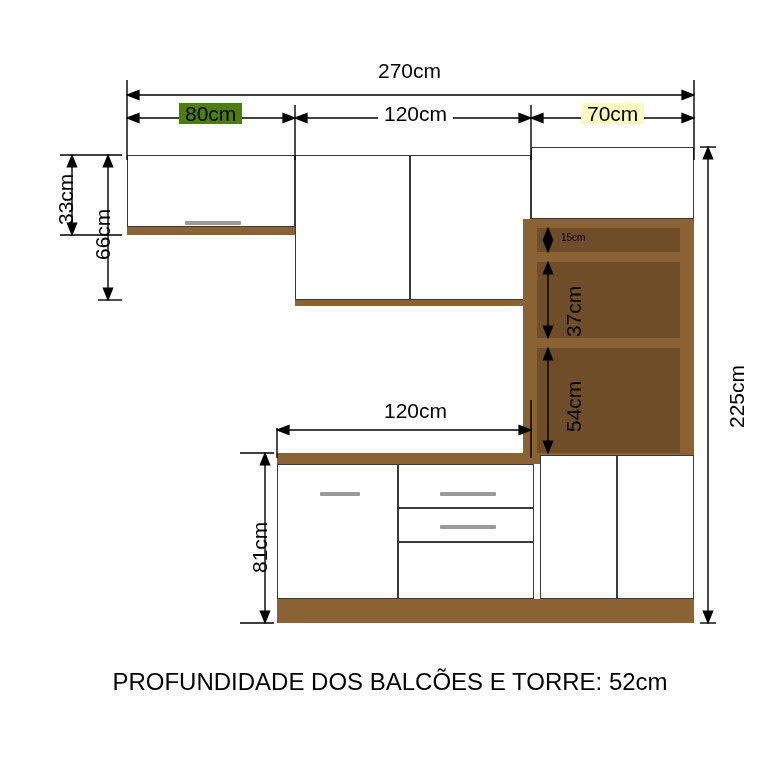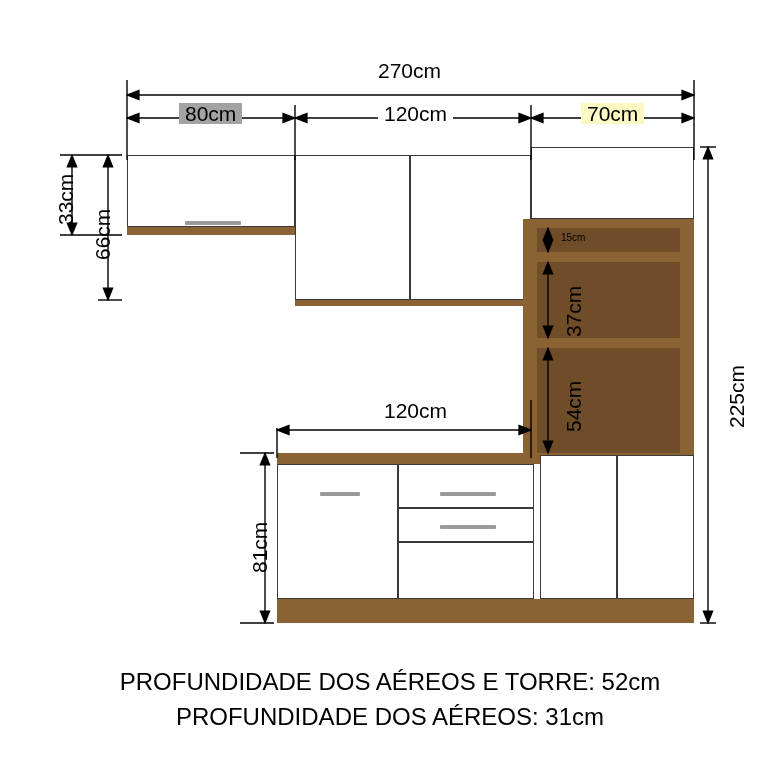--- a/index.html
+++ b/index.html
@@ -140,32 +140,31 @@
       <line x1="277" y1="430" x2="531" y2="430" marker-start="url(#ahs)" marker-end="url(#ah)"></line>
 
       <line x1="240" y1="453" x2="274" y2="453"></line>
       <line x1="240" y1="623" x2="274" y2="623"></line>
       <line x1="265" y1="453" x2="265" y2="623" marker-start="url(#ahs)" marker-end="url(#ah)"></line>
     </g>
   </svg>
 
   <div class="lbl" style="left:378px;top:60px;">270cm</div>
 
-  <div class="lbl" style="left:179px;top:103px;background:#a3a3a3;padding:0 6px;">80cm</div>
+  <div class="lbl" style="left:179px;top:103px;background:#4d7c0f;padding:0 6px;">80cm</div>
   <div class="lbl" style="left:378px;top:103px;background:#fff;padding:0 6px;">120cm</div>
   <div class="lbl" style="left:581px;top:103px;background:#fef9c3;padding:0 6px;">70cm</div>
 
   <div class="lbl vert" style="left:55px;top:225px;">33cm</div>
   <div class="lbl vert" style="left:92px;top:260px;">66cm</div>
 
   <div class="lbl small" style="left:561px;top:233px;">15cm</div>
   <div class="lbl vert" style="left:563px;top:337px;">37cm</div>
   <div class="lbl vert" style="left:563px;top:432px;">54cm</div>
 
   <div class="lbl vert" style="left:726px;top:428px;">225cm</div>
 
   <div class="lbl" style="left:378px;top:400px;background:#fff;padding:0 6px;">120cm</div>
   <div class="lbl vert" style="left:249px;top:573px;">81cm</div>
 
-  <div class="cap" style="top:668px;">PROFUNDIDADE DOS AÉREOS E TORRE: 52cm</div>
-  <div class="cap" style="top:703px;">PROFUNDIDADE DOS AÉREOS: 31cm</div>
+  <div class="cap" style="top:668px;">PROFUNDIDADE DOS BALCÕES E TORRE: 52cm</div>
 
 </div>
 
 </body></html>

